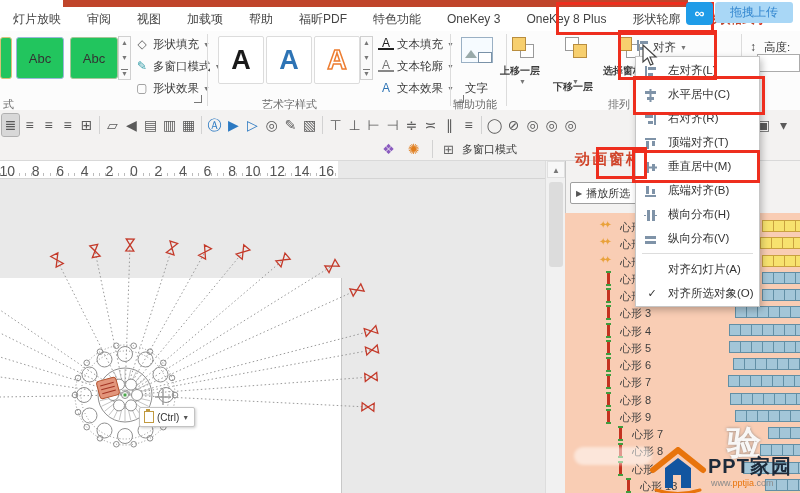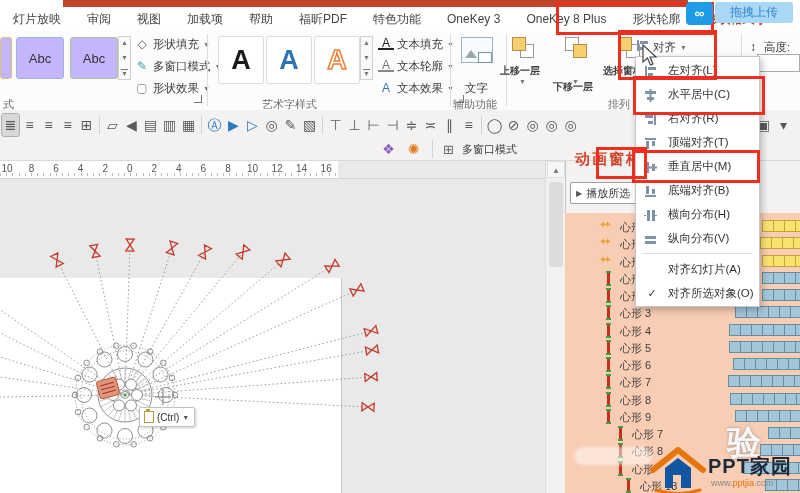--- a/index.html
+++ b/index.html
@@ -14,21 +14,21 @@
   #share{left:755px;top:10px;font-size:13px;font-weight:bold;color:#d9331f;z-index:80;}
   #badge{left:686px;top:2px;display:flex;z-index:85;}
   #cloudicon{width:27px;height:23px;background:#1f9ce8;border-radius:4px;color:#fff;font-size:14px;
              font-weight:bold;text-align:center;line-height:23px;}
   #uptip{margin-left:2px;width:78px;height:21px;background:#a9d7f6;border-radius:3px;color:#3487cf;
          font-size:12px;text-align:center;line-height:21px;}
   
   #ribbon{left:0;top:31px;width:800px;height:79px;background:#fcfcfc;border-bottom:1px solid #d5d5d5;}
   .gdiv{position:absolute;top:3px;width:1px;height:72px;background:#dcdcdc;}
   .glabel{position:absolute;top:66px;font-size:11px;color:#6d6d6d;white-space:nowrap;}
-  .thumb{position:absolute;top:6px;height:40px;background:#c4b5fd;border-radius:3px;
+  .thumb{position:absolute;top:6px;height:40px;background:#22c55e;border-radius:3px;
          font-size:13px;color:#333;display:flex;align-items:center;justify-content:center;}
   .scrollcol{position:absolute;top:5px;width:13px;height:44px;border:1px solid #d0d0d0;background:#fafafa;
              display:flex;flex-direction:column;align-items:center;justify-content:space-between;
              font-size:7px;color:#777;padding:2px 0;box-sizing:border-box;}
   .minirow{position:absolute;height:18px;display:flex;align-items:center;font-size:11.5px;color:#3c3c3c;white-space:nowrap;}
   .minirow .mi{width:16px;text-align:center;margin-right:3px;font-size:12px;}
   .minirow .chev{font-size:7px;color:#777;margin-left:4px;}
   .bigA{position:absolute;top:5px;width:44px;height:46px;background:#fff;border:1px solid #dcdcdc;border-radius:2px;
         font-size:27px;font-weight:bold;display:flex;align-items:center;justify-content:center;}
   .launcher{position:absolute;width:7px;height:7px;border-right:1.6px solid #777;border-bottom:1.6px solid #777;}
@@ -45,21 +45,21 @@
   .ticon{width:17px;height:22px;font-size:14px;color:#5a5a5a;text-align:center;line-height:22px;border-radius:2px;}
   .ticon.sel{background:#d8d8d8;outline:1px solid #b0b0b0;}
   .tdiv{width:1px;height:18px;background:#d2d2d2;margin:0 2px;}
   #ticons-right{left:755px;top:112px;height:26px;display:flex;align-items:center;gap:3px;}
   #row2right{left:380px;top:139px;height:20px;display:flex;align-items:center;gap:8px;font-size:11px;color:#3c3c3c;}
   
   #canvas{left:0;top:160px;width:545px;height:333px;background:#e9e9e9;overflow:hidden;}
   #slide{left:0;top:118px;width:341px;height:215px;background:#fff;border-right:1px solid #c8c8c8;}
   #ruler{left:0;top:160px;width:545px;height:18px;background:#e9e9e9;border-bottom:1px solid #d4d4d4;}
   #rulerwhite{left:0;top:0;width:338px;height:18px;background:#fff;}
-  .rnum{position:absolute;top:3px;width:16px;text-align:center;font-size:10px;color:#555;}
+  .rnum{position:absolute;top:3px;width:16px;text-align:right;font-size:14px;color:#555;}
   #rticks{left:0;top:13px;width:338px;height:3px;
           background:repeating-linear-gradient(90deg,#bbb 0 1px,transparent 1px 6.2px);}
   #rays{left:0;top:160px;width:545px;height:333px;pointer-events:none;}
   #pastebtn{left:139px;top:407px;width:56px;height:20px;background:#fff;border:1px solid #c3c3c3;border-radius:2px;
             box-shadow:1px 1px 3px rgba(0,0,0,.2);display:flex;align-items:center;padding-left:4px;box-sizing:border-box;z-index:10;}
   .clipicon{width:8px;height:10px;background:#fff;border:1px solid #c0993f;position:relative;margin-right:3px;}
   .clipicon::before{content:"";position:absolute;left:1px;top:-3px;width:4px;height:2px;background:#c0993f;}
   #pastebtn .plabel{font-size:10px;color:#333;}
   #pastebtn .chev{font-size:7px;color:#555;margin-left:3px;}
   

